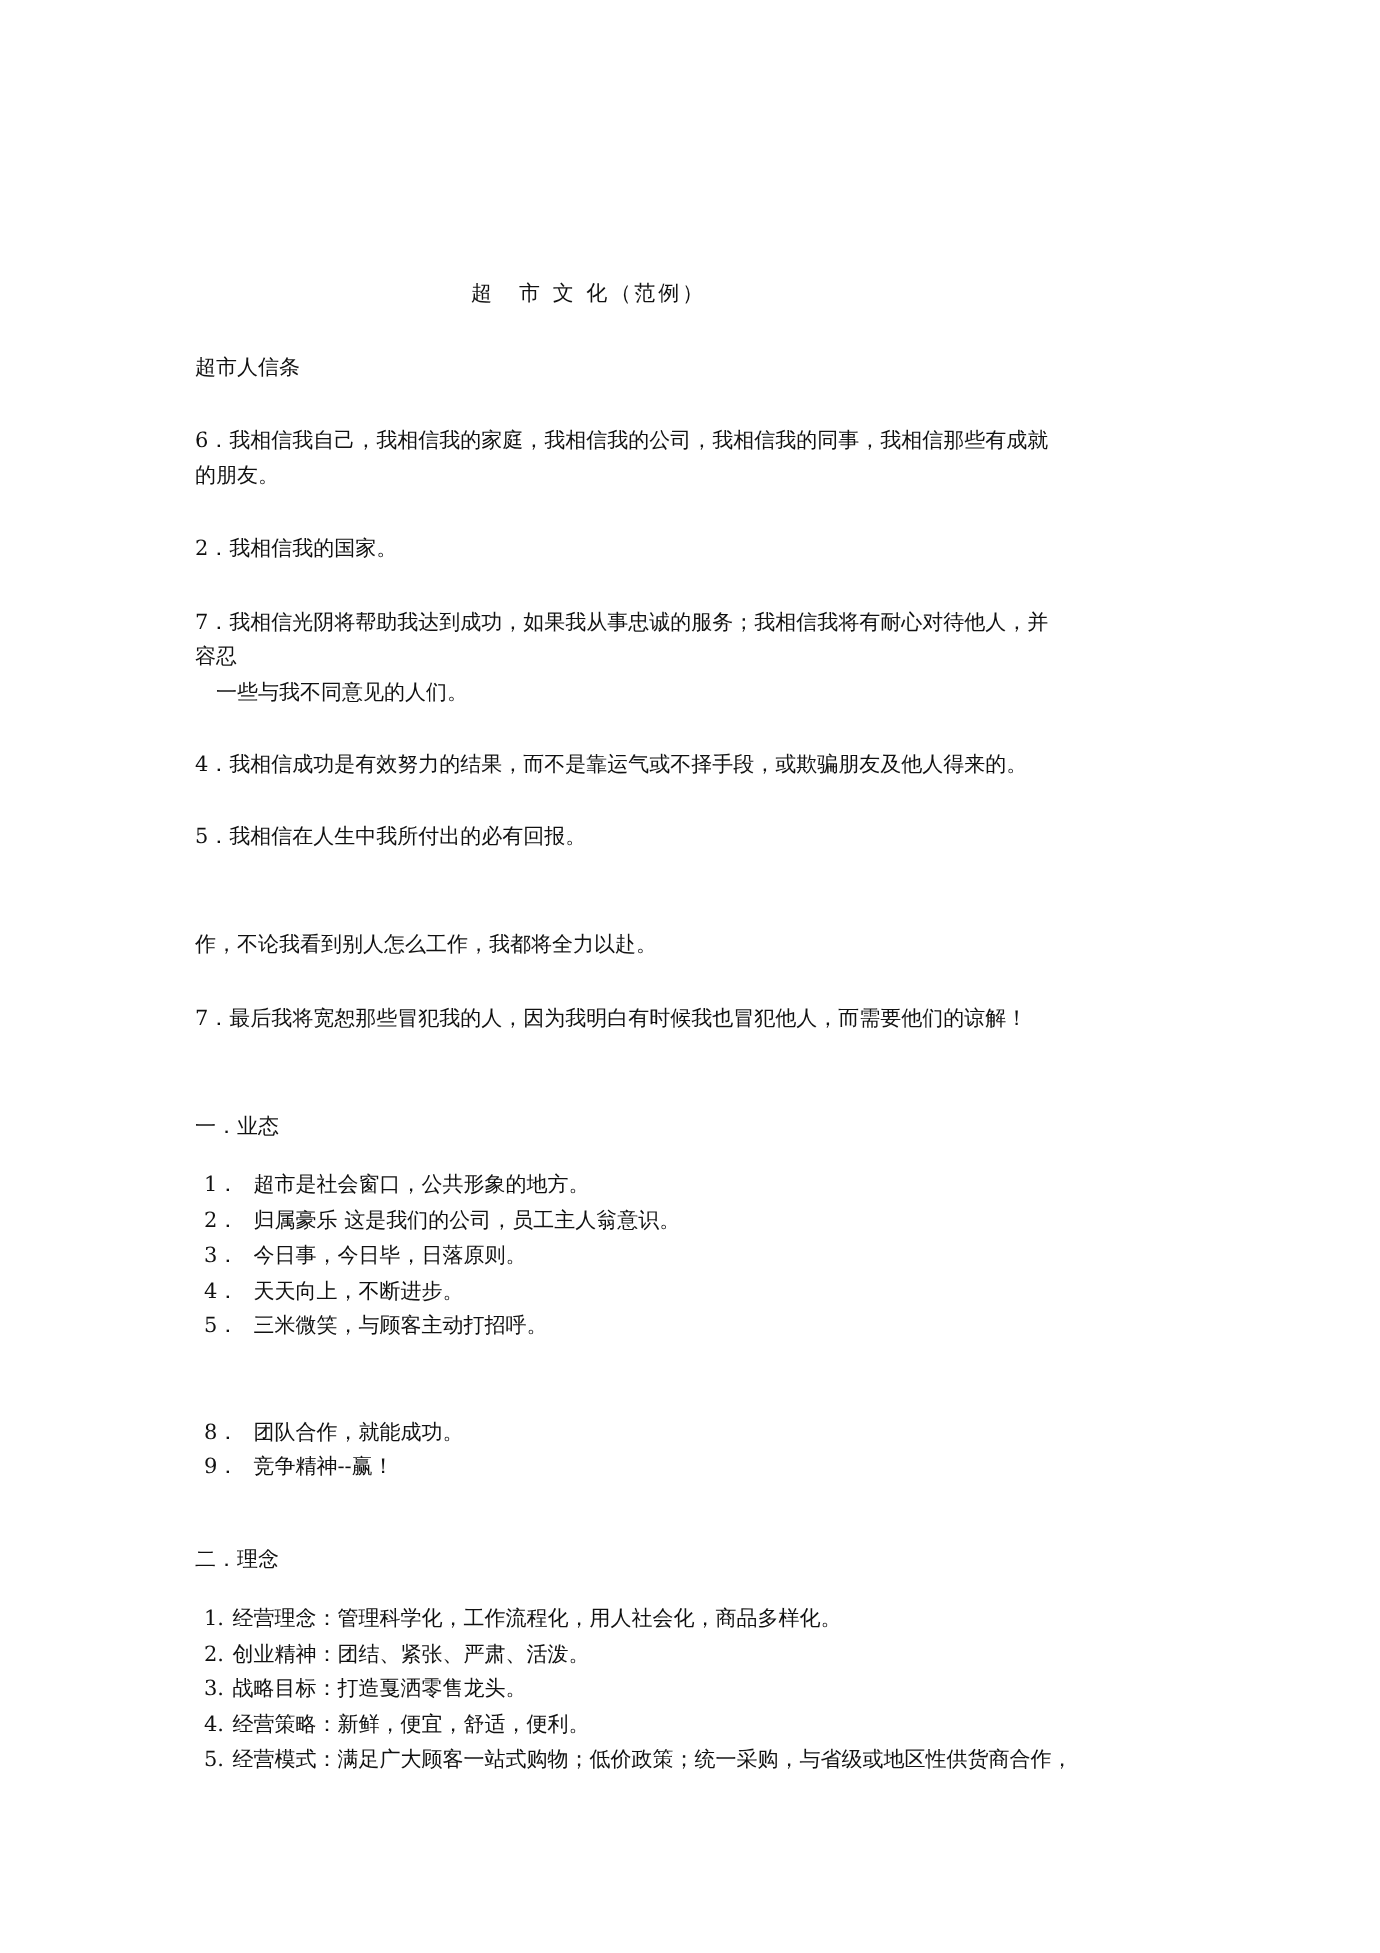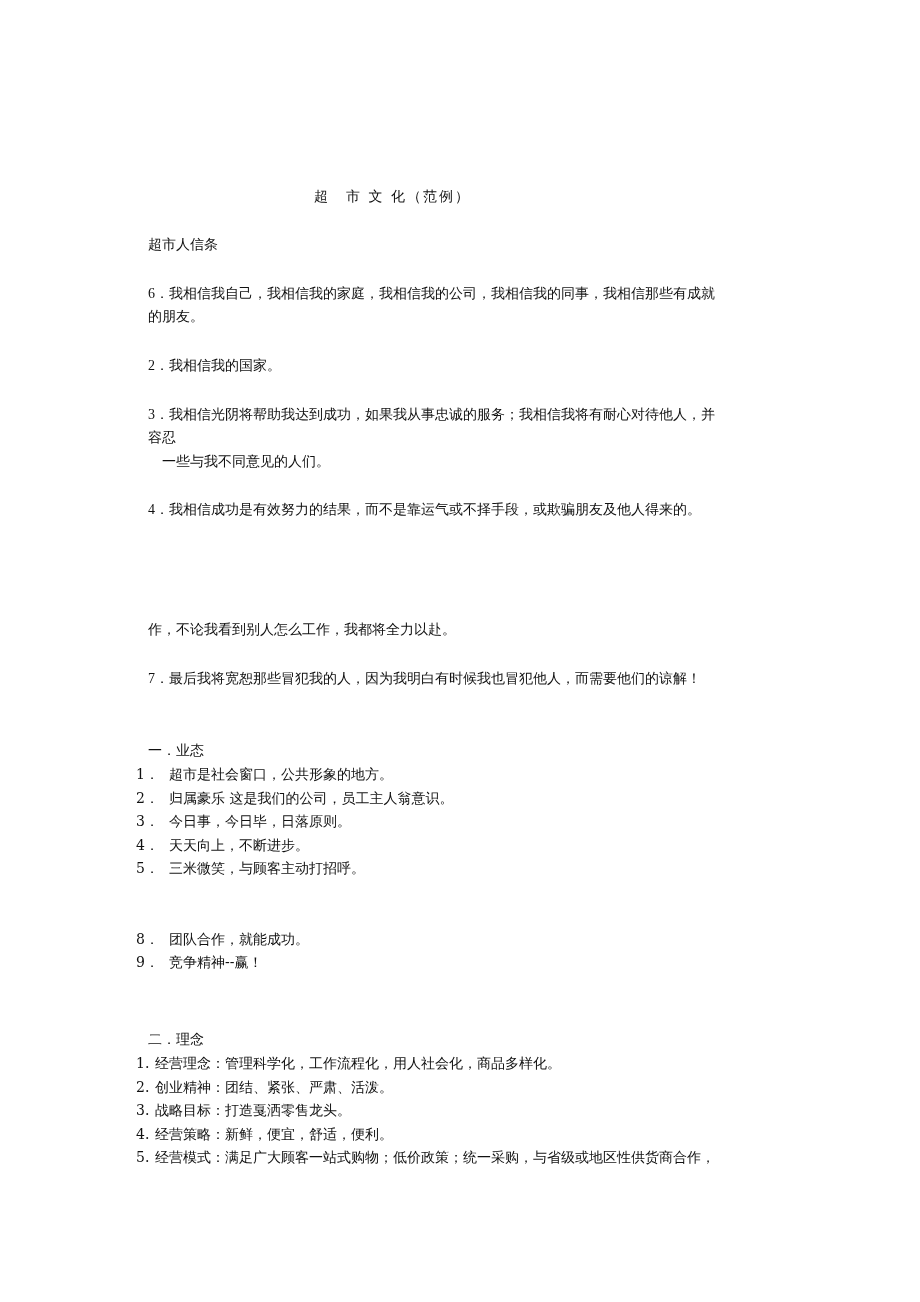--- a/index.html
+++ b/index.html
@@ -1,44 +1,45 @@
 <!DOCTYPE html>
 <html><head>
 <meta charset="utf-8">
 <style>
   html, body { margin:0; padding:0; background:#ffffff; }
   body { width:920px; height:1302px; position:relative; overflow:hidden;
          font-family:"DejaVu Serif","Liberation Serif",serif; color:#111; font-size:14px; }
   .page { position:absolute; left:0; top:0; width:920px; height:1066px; }
   .line { position:absolute; white-space:nowrap; line-height:20px; }
   .title { left:314px; top:186px; letter-spacing:2px; }
-  .sec { left:148px;font-family:Liberation Serif, serif; }
-  .li { left:136px; }
+  .sec { left:130px; }
+  .li { left:136px;margin-top:16px; }
   .li .num { display:inline-block; width:33px; }
   .li2 .num { display:inline-block; width:19px; }
 </style>
 </head>
 <body>
 
 <div class="page">
   <div class="line title">超　市 文 化（范例）</div>
 
   <div class="line sec" style="top:235px">超市人信条</div>
 
   <div class="line sec" style="top:284px">6．我相信我自己，我相信我的家庭，我相信我的公司，我相信我的同事，我相信那些有成就</div>
   <div class="line sec" style="top:307px">的朋友。</div>
 
   <div class="line sec" style="top:356px">2．我相信我的国家。</div>
 
-  <div class="line sec" style="top:405px">3．我相信光阴将帮助我达到成功，如果我从事忠诚的服务；我相信我将有耐心对待他人，并</div>
+  <div class="line sec" style="top:405px">7．我相信光阴将帮助我达到成功，如果我从事忠诚的服务；我相信我将有耐心对待他人，并</div>
   <div class="line sec" style="top:428px">容忍</div>
   <div class="line sec" style="top:452px">　一些与我不同意见的人们。</div>
 
   <div class="line sec" style="top:500px">4．我相信成功是有效努力的结果，而不是靠运气或不择手段，或欺骗朋友及他人得来的。</div>
 
+  <div class="line sec" style="top:548px">5．我相信在人生中我所付出的必有回报。</div>
 
   <div class="line sec" style="top:620px">作，不论我看到别人怎么工作，我都将全力以赴。</div>
 
   <div class="line sec" style="top:669px">7．最后我将宽恕那些冒犯我的人，因为我明白有时候我也冒犯他人，而需要他们的谅解！</div>
 
   <div class="line sec" style="top:741px">一．业态</div>
   <div class="line li" style="top:764px"><span class="num">1．</span><span>超市是社会窗口，公共形象的地方。</span></div>
   <div class="line li" style="top:788px"><span class="num">2．</span><span>归属豪乐 这是我们的公司，员工主人翁意识。</span></div>
   <div class="line li" style="top:811px"><span class="num">3．</span><span>今日事，今日毕，日落原则。</span></div>
   <div class="line li" style="top:835px"><span class="num">4．</span><span>天天向上，不断进步。</span></div>

